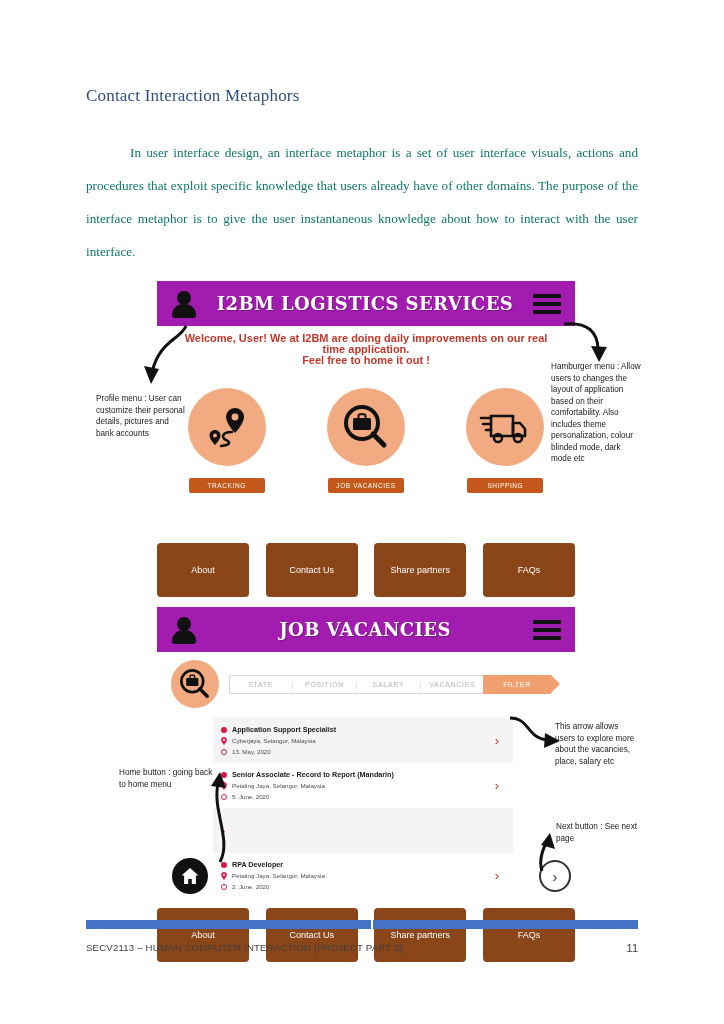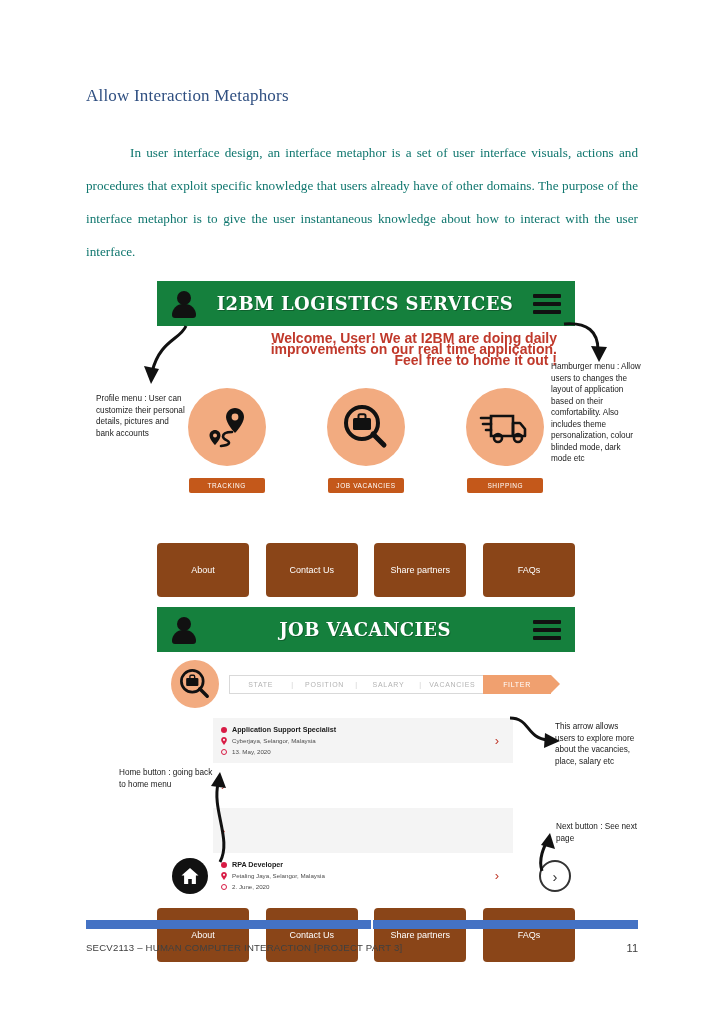--- a/index.html
+++ b/index.html
@@ -21,21 +21,21 @@
     position: absolute; left: 86px; top: 136px; width: 552px;
     font-family: "Liberation Serif", serif;
     font-size: 13.2px; color: #0f766e;
     line-height: 33px; text-align: justify;
     text-indent: 44px;
   }
 
   
   .mock1 { position: absolute; left: 157px; top: 281px; width: 418px; }
   .app-header {
-    height: 45px; background: #15803d;
+    height: 45px; background: #a21caf;
     display: flex; align-items: center; padding: 0 14px;
     position: relative;
   }
   .app-title {
     flex: 1; text-align: center; color: #ffffff;
     font-family: "DejaVu Serif", serif;
     font-weight: bold; font-size: 18px; letter-spacing: .4px;
     text-shadow: 1px 1px 0 rgba(0,0,0,.25);
   }
   .person-icon { width: 26px; height: 30px; position: relative; flex: 0 0 26px; }
@@ -44,22 +44,22 @@
     background: #111; border-radius: 50%;
   }
   .person-icon .body {
     position: absolute; left: 1px; top: 15px; width: 24px; height: 14px;
     background: #111; border-radius: 11px 11px 3px 3px;
   }
   .burger { flex: 0 0 28px; display: flex; flex-direction: column; gap: 4px; }
   .burger span { display: block; height: 4px; background: #111; border-radius: 1px; }
 
   .welcome {
-    margin-top: 7px; text-align: right;
-    color: #c0392b; font-weight: bold; font-size: 14px;
+    margin-top: 7px; text-align: center;
+    color: #c0392b; font-weight: bold; font-size: 11px;
     line-height: 11px; padding: 0 18px;
   }
 
   .tiles { margin-top: 22px; display: flex; justify-content: space-around; }
   .tile { width: 108px; text-align: center; }
   .tile-circle {
     width: 78px; height: 78px; border-radius: 50%;
     background: #f2ab80; margin: 0 auto;
     display: flex; align-items: center; justify-content: center;
   }
@@ -161,21 +161,21 @@
     font-size: 9.6px; color: #404040; letter-spacing: .2px;
   }
   .footer-page {
     position: absolute; left: 608px; top: 942px; width: 30px; text-align: right;
     font-size: 11px; color: #404040;
   }
 </style>
 </head>
 <body>
 
-<div class="doc-heading">Allow Interaction Metaphors</div>
+<div class="doc-heading">Contact Interaction Metaphors</div>
 <div class="doc-para">In user interface design, an interface metaphor is a set of user interface visuals, actions and procedures that exploit specific knowledge that users already have of other domains. The purpose of the interface metaphor is to give the user instantaneous knowledge about how to interact with the user interface.</div>
 
 <div class="mock1">
 
   <div class="app-header">
     <div class="person-icon">
       <div class="head"></div>
         <div class="body"></div>
     </div>
     <div class="app-title">I2BM LOGISTICS SERVICES</div>
@@ -296,20 +296,37 @@
         </div>
         <div class="job-line">
           <span class="clock-icon"></span>
           <span class="job-meta">13. May, 2020</span>
         </div>
       </div>
       <div class="chev">›</div>
     </div>
 
     <div class="job-row">
+      <div class="job-info">
+        <div class="job-line">
+          <span class="dot-icon"></span>
+          <span class="job-title">Senior Associate - Record to Report (Mandarin)</span>
+        </div>
+        <div class="job-line">
+          <svg class="pin-icon" viewBox="0 0 10 14">
+              <path d="M5 0C2.2 0 0 2.2 0 5c0 3.6 5 9 5 9s5-5.4 5-9c0-2.8-2.2-5-5-5z" fill="#d81b45"></path>
+              <circle cx="5" cy="5" r="1.8" fill="#fff"></circle>
+            </svg>
+          <span class="job-meta">Petaling Jaya, Selangor, Malaysia</span>
+        </div>
+        <div class="job-line">
+          <span class="clock-icon"></span>
+          <span class="job-meta">5. June, 2020</span>
+        </div>
+      </div>
       <div class="chev">›</div>
     </div>
 
     <div class="job-row alt">
       <div class="chev">›</div>
     </div>
 
     <div class="job-row">
       <div class="job-info">
         <div class="job-line">

